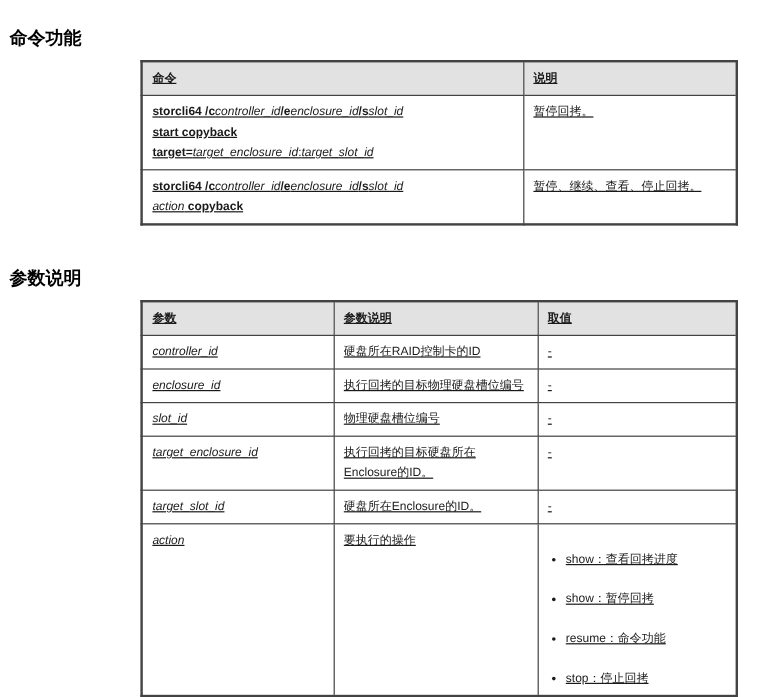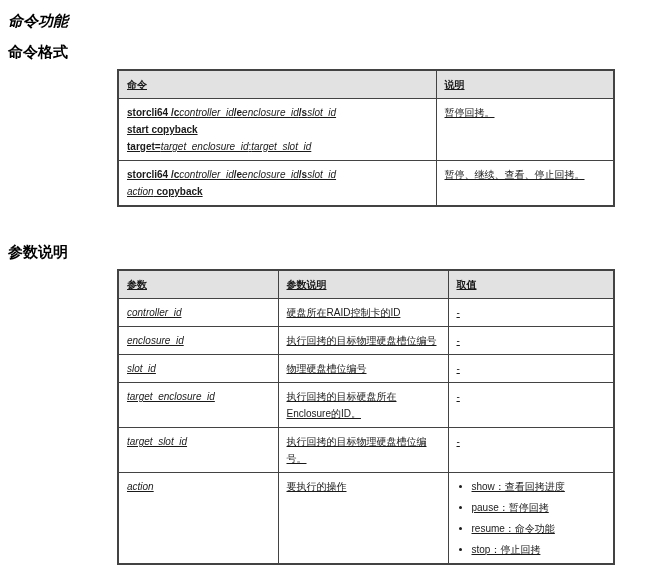--- a/index.html
+++ b/index.html
@@ -12,21 +12,21 @@
   }
   .page { position: relative; width: 651px; height: 581px; overflow: hidden; }
 
   .heading {
     margin: 0 0 0 8px;
     font-size: 15px;
     line-height: 17px;
     font-weight: bold;
     color: #000000;
   }
-  .heading.first { padding-top: 12px; font-style: italic; }
+  .heading.first { padding-top: 24px; }
   .heading.second { margin-top: 14px; }
   .heading.third  { margin-top: 36px; }
 
   .body-text {
     margin: 13px 0 0 116px;
     font-size: 13px;
     line-height: 17px;
   }
 
   table.tbl {
@@ -58,34 +58,33 @@
   .param-table col.c1 { width: 160px; }
   .param-table col.c2 { width: 170px; }
   .param-table col.c3 { width: 166px; }
   .param-name { font-style: italic; }
 
   ul.value-list {
     margin: 0;
     padding: 0 0 0 15px;
   }
   ul.value-list li {
-    margin: 0 0 4px 0;
+    margin: 16px 0 4px 0;
     line-height: 17px;
   }
   ul.value-list li:last-child { margin-bottom: 0; }
 </style>
 </head>
 <body>
 
 <div class="page">
 
   <h2 class="heading first">命令功能</h2>
 
 
-  <h2 class="heading second">命令格式</h2>
 
   <table class="tbl cmd-table">
     <colgroup>
         <col class="c1">
         <col class="c2">
       </colgroup>
     <thead>
       <tr>
         <th>命令</th>
         <th>说明</th>
@@ -134,30 +133,30 @@
         <td>物理硬盘槽位编号</td>
         <td>-</td>
       </tr>
       <tr>
         <td class="param-name">target_enclosure_id</td>
         <td>执行回拷的目标硬盘所在Enclosure的ID。</td>
         <td>-</td>
       </tr>
       <tr>
         <td class="param-name">target_slot_id</td>
-        <td>执行回拷的目标物理硬盘槽位编号。</td>
+        <td>硬盘所在Enclosure的ID。</td>
         <td>-</td>
       </tr>
       <tr>
         <td class="param-name">action</td>
         <td>要执行的操作</td>
         <td>
           <ul class="value-list">
               <li>show：查看回拷进度</li>
-              <li>pause：暂停回拷</li>
+              <li>show：暂停回拷</li>
               <li>resume：命令功能</li>
               <li>stop：停止回拷</li>
             </ul>
         </td>
       </tr>
     </tbody>
   </table>
 
 </div>
 

